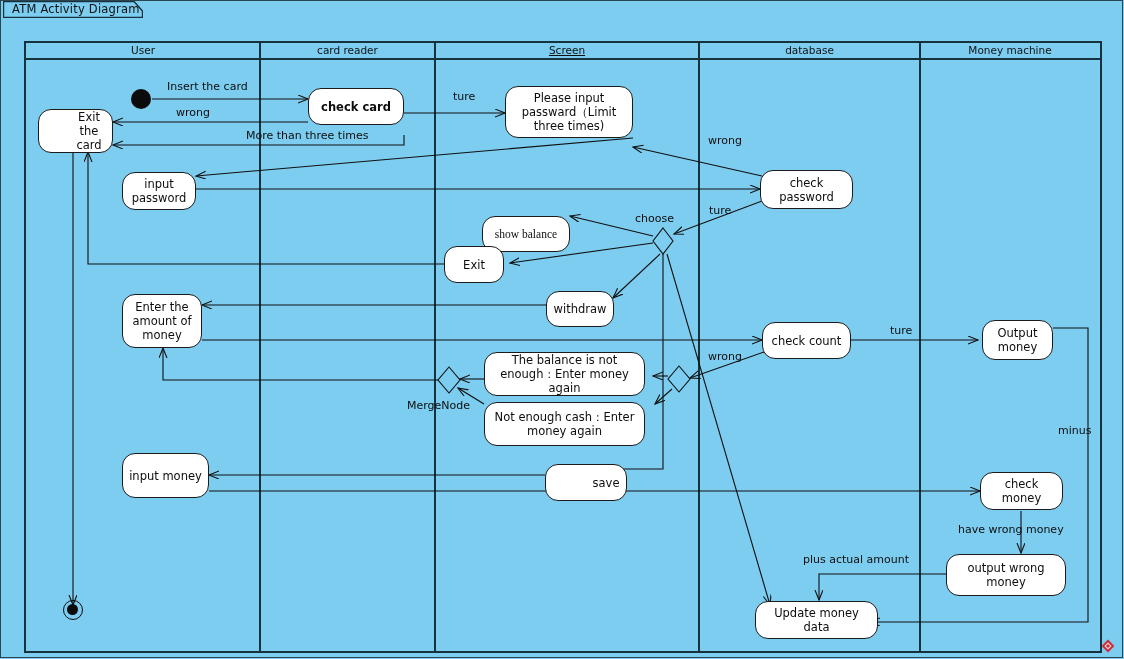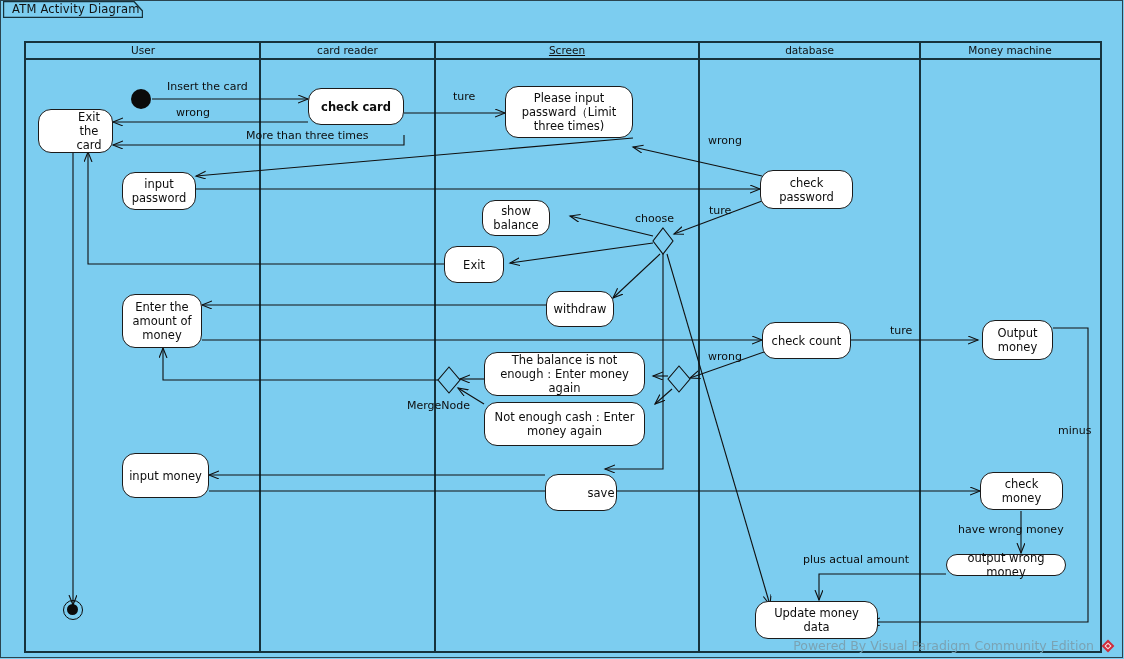--- a/index.html
+++ b/index.html
@@ -228,58 +228,57 @@
   <div class="node" style="left:122px;top:294px;width:80px;height:54px;">Enter the amount of money</div>
 
   <div class="node" style="left:122px;top:453px;width:87px;height:45px;">input money</div>
 
   <div class="final-node" style="left:63px;top:600px;"></div>
 
   <div class="node bold" style="left:308px;top:88px;width:96px;height:37px;">check card</div>
 
   <div class="node" style="left:505px;top:86px;width:128px;height:52px;">Please input passward（Limit three times)</div>
 
-  <div class="node" style="left:482px;top:200px;width:68px;height:36px;">show balance</div>
+  <div class="node" style="left:482px;top:216px;width:88px;height:36px;font-family:Liberation Serif, serif;">show balance</div>
 
   <div class="node" style="left:444px;top:246px;width:60px;height:37px;">Exit</div>
 
   <div class="node" style="left:546px;top:291px;width:68px;height:36px;">withdraw</div>
 
   <div class="node" style="left:484px;top:352px;width:161px;height:44px;">The balance is not enough：Enter money again</div>
 
   <div class="node" style="left:484px;top:402px;width:161px;height:44px;">Not enough cash：Enter money again</div>
 
-  <div class="node" style="left:545px;top:474px;width:72px;height:37px;padding-left:45px;">save</div>
+  <div class="node" style="left:545px;top:464px;width:82px;height:37px;padding-left:45px;">save</div>
 
   <div class="node" style="left:760px;top:170px;width:93px;height:39px;">check password</div>
 
   <div class="node" style="left:762px;top:322px;width:89px;height:37px;">check count</div>
 
   <div class="node" style="left:755px;top:601px;width:123px;height:38px;">Update money data</div>
 
   <div class="node" style="left:982px;top:320px;width:71px;height:40px;">Output money</div>
 
   <div class="node" style="left:980px;top:472px;width:83px;height:38px;">check money</div>
 
-  <div class="node" style="left:946px;top:554px;width:120px;height:22px;">output wrong money</div>
+  <div class="node" style="left:946px;top:554px;width:120px;height:42px;">output wrong money</div>
 
   <div class="elabel" style="left:167px;top:81px;">Insert the card</div>
   <div class="elabel" style="left:176px;top:107px;">wrong</div>
   <div class="elabel" style="left:246px;top:130px;">More than three times</div>
   <div class="elabel" style="left:453px;top:91px;">ture</div>
   <div class="elabel" style="left:708px;top:135px;">wrong</div>
   <div class="elabel" style="left:709px;top:205px;">ture</div>
   <div class="elabel" style="left:635px;top:213px;">choose</div>
   <div class="elabel" style="left:407px;top:400px;">MergeNode</div>
   <div class="elabel" style="left:708px;top:351px;">wrong</div>
   <div class="elabel" style="left:890px;top:325px;">ture</div>
   <div class="elabel" style="left:1058px;top:425px;">minus</div>
   <div class="elabel" style="left:958px;top:524px;">have wrong money</div>
   <div class="elabel" style="left:803px;top:554px;">plus  actual  amount</div>
 
-  <div class="watermark">Powered By Visual Paradigm Community Edition</div>
   <svg class="wm-logo" viewBox="0 0 14 14">
     <polygon points="7,0.6 13.4,7 7,13.4 0.6,7" fill="#d02b3a"></polygon>
     <polygon points="7,3.4 10.6,7 7,10.6 3.4,7" fill="#ffffff" opacity="0.85"></polygon>
     <polygon points="7,4.9 9.1,7 7,9.1 4.9,7" fill="#d02b3a"></polygon>
   </svg>
 
 </div>
 
 </body></html>

